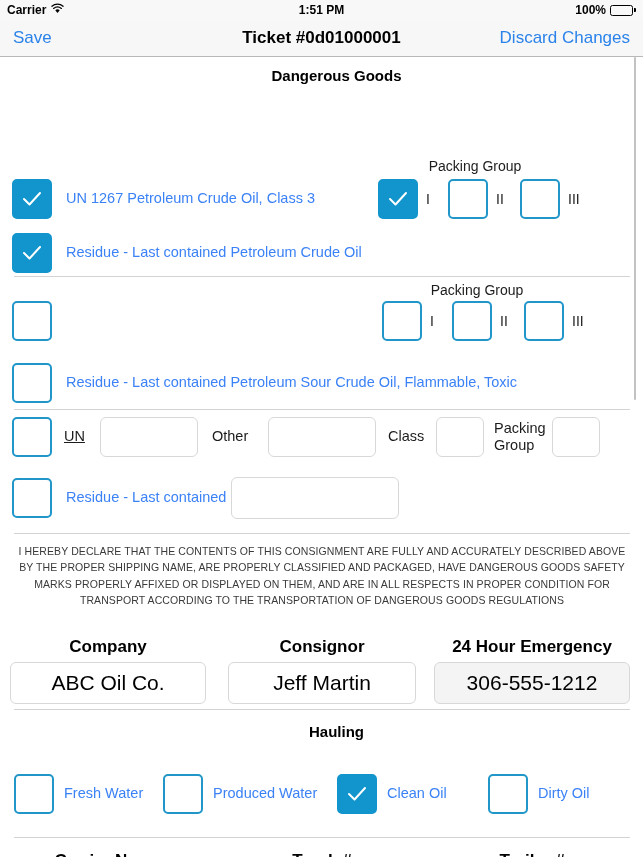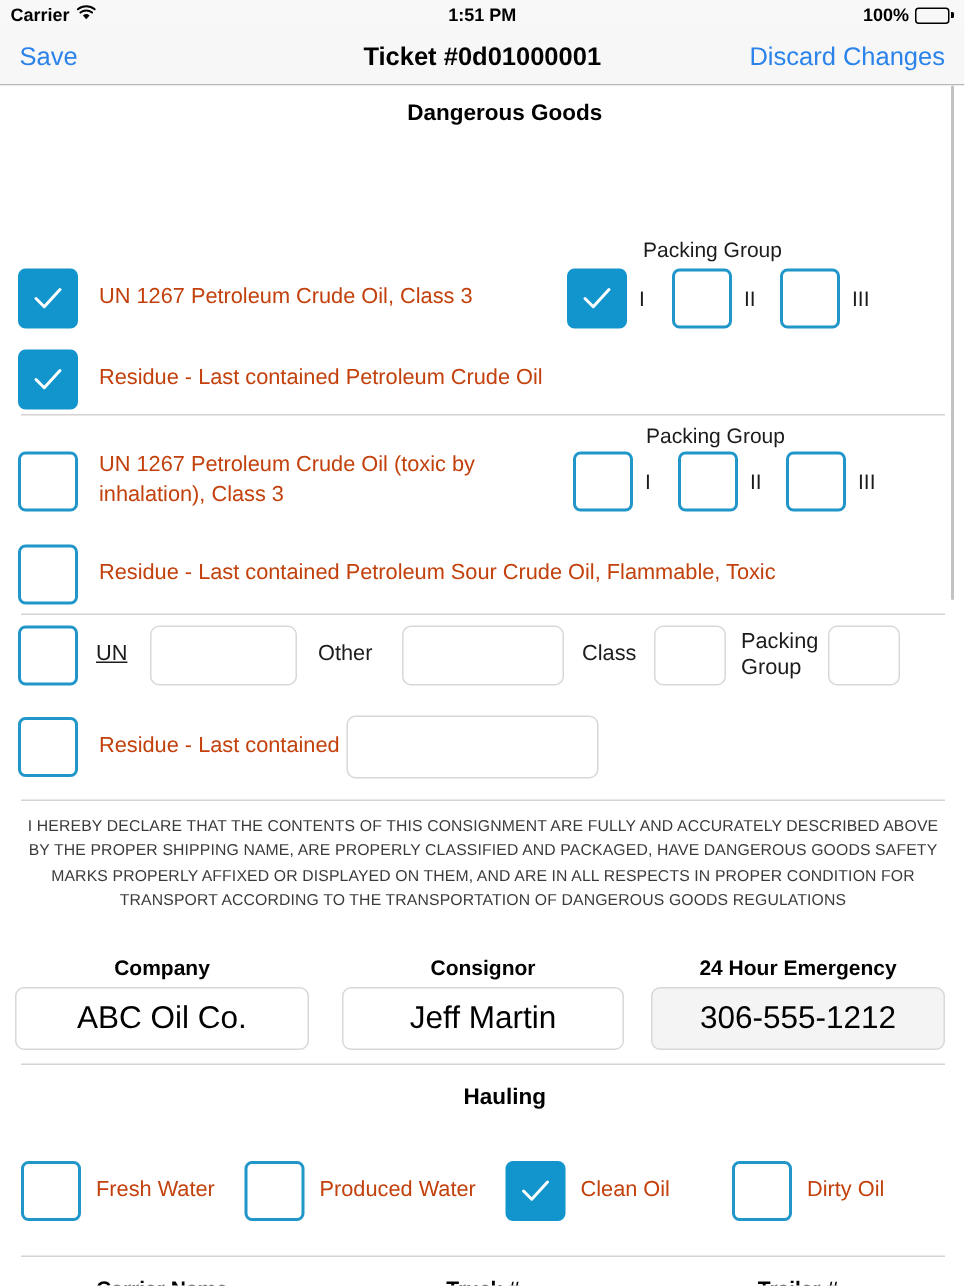--- a/index.html
+++ b/index.html
@@ -71,21 +71,21 @@
   .cbox {
     width: 40px; height: 40px; border-radius: 5px;
     border: 2px solid #2196c9; background: #fff;
     display: flex; align-items: center; justify-content: center;
     flex: 0 0 auto; cursor: pointer;
   }
   .cbox.checked { background: #1295cc; border-color: #1295cc; }
   .cbox .tick { display: none; }
   .cbox.checked .tick { display: block; }
 
-  .cb-label { font-size: 14.5px; color: #c2410c; line-height: 1.35; }
+  .cb-label { font-size: 14.5px; color: #3b82f6; line-height: 1.35; }
 
   .pg-label {
     text-align: center; font-size: 14px; color: #1c1c1c;
   }
   .roman { font-size: 14px; color: #1c1c1c; }
 
   
   .tfield {
     border: 1px solid #d8d8d8; border-radius: 6px; background: #fff;
     font-family: inherit; font-size: 21px; color: #000;
@@ -96,21 +96,21 @@
   .tfield.small { font-size: 15px; }
 
   .inline-label { font-size: 14.5px; color: #1c1c1c; line-height: 1.2; }
 
   .declaration {
     font-size: 10.5px; color: #3a3a3a; text-align: center;
     line-height: 1.55; letter-spacing: 0.1px;
   }
 
   .field-cap {
-    text-align: center; font-size: 14px; font-weight: bold; color: #000;
+    text-align: center; font-size: 17px; font-weight: bold; color: #000;
   }
 
   
   .scroll-indicator {
     position: absolute; right: 7px; width: 2.5px;
     background: #c2c2c2; border-radius: 2px;
   }
 
   .row { position: absolute; display: flex; align-items: center; }
 </style>
@@ -188,21 +188,20 @@
     </div>
 
     <div class="sep" style="position:absolute; left:14px; top:219px; width:616px;"></div>
 
     <div class="pg-label" style="position:absolute; left:412px; top:225px; width:130px;">Packing Group</div>
 
     <div class="row" style="left:12px; top:244px; width:360px;">
       <div class="cbox">
         
       </div>
-      <span class="cb-label" style="margin-left:14px; width:300px;">UN 1267 Petroleum Crude Oil (toxic by inhalation), Class 3</span>
     </div>
 
     <div class="row" style="left:382px; top:244px;">
       <div class="cbox">
         
       </div>
       <span class="roman" style="margin-left:8px; width:22px;">I</span>
       <div class="cbox">
         
       </div>

